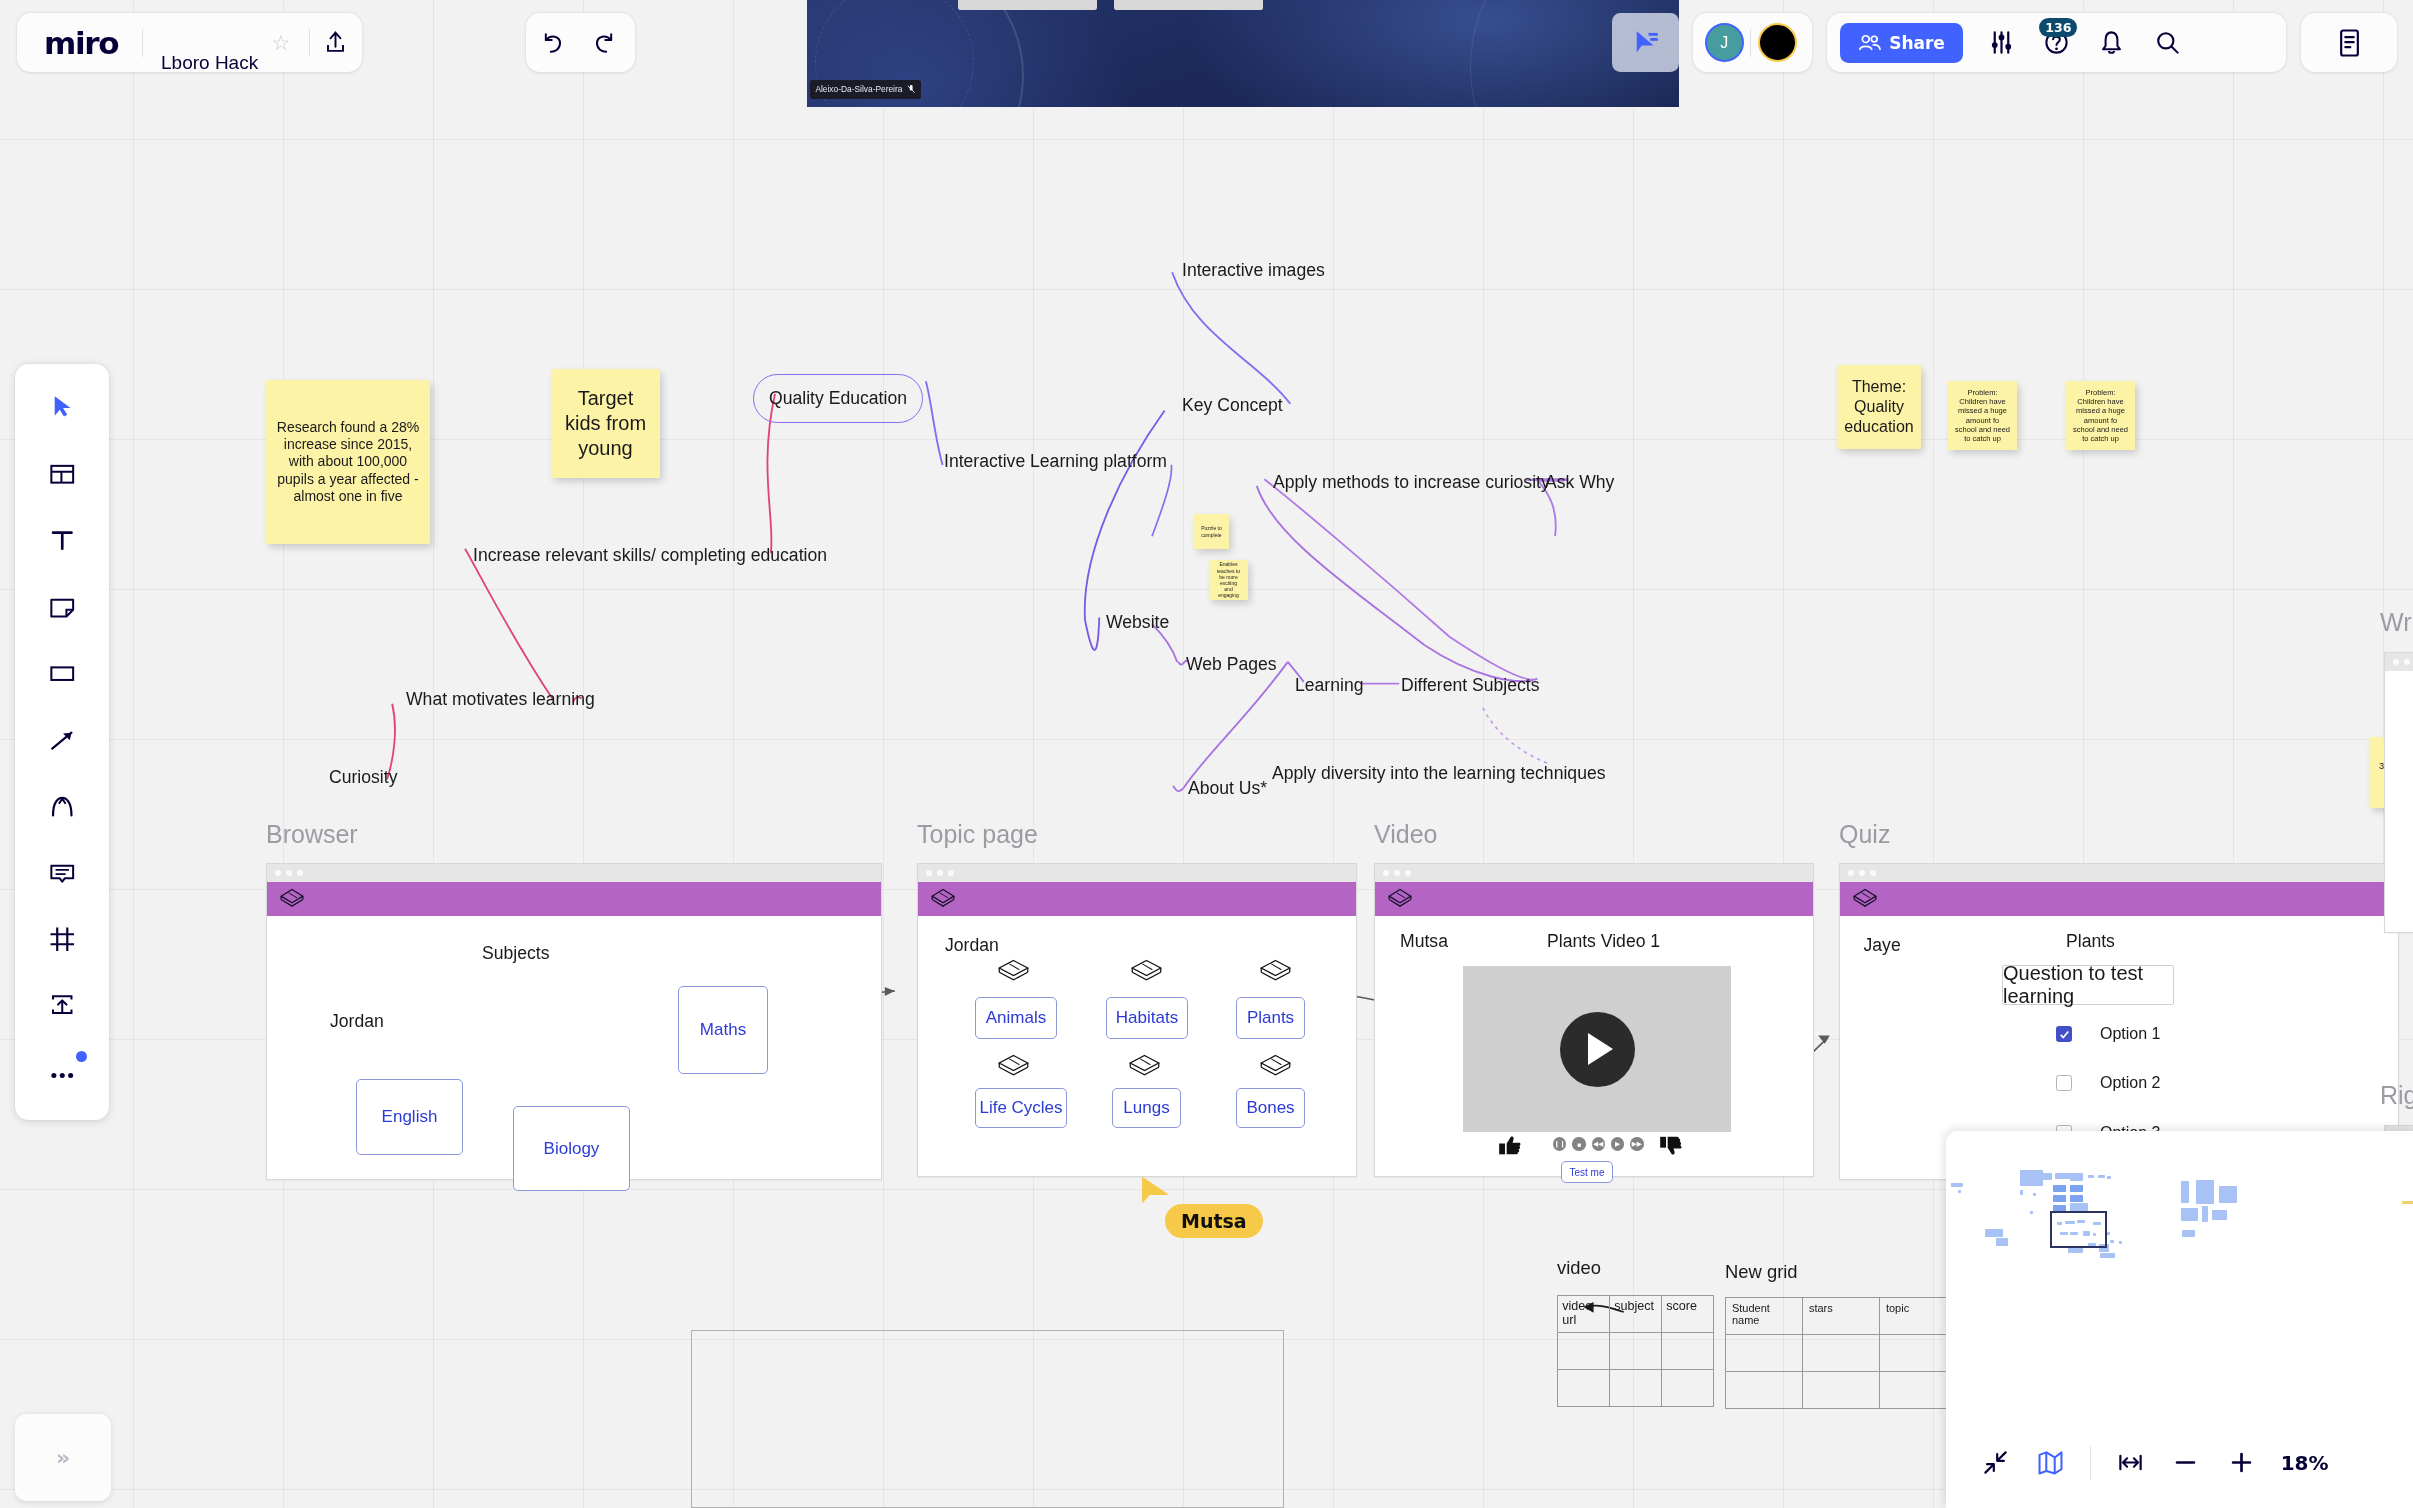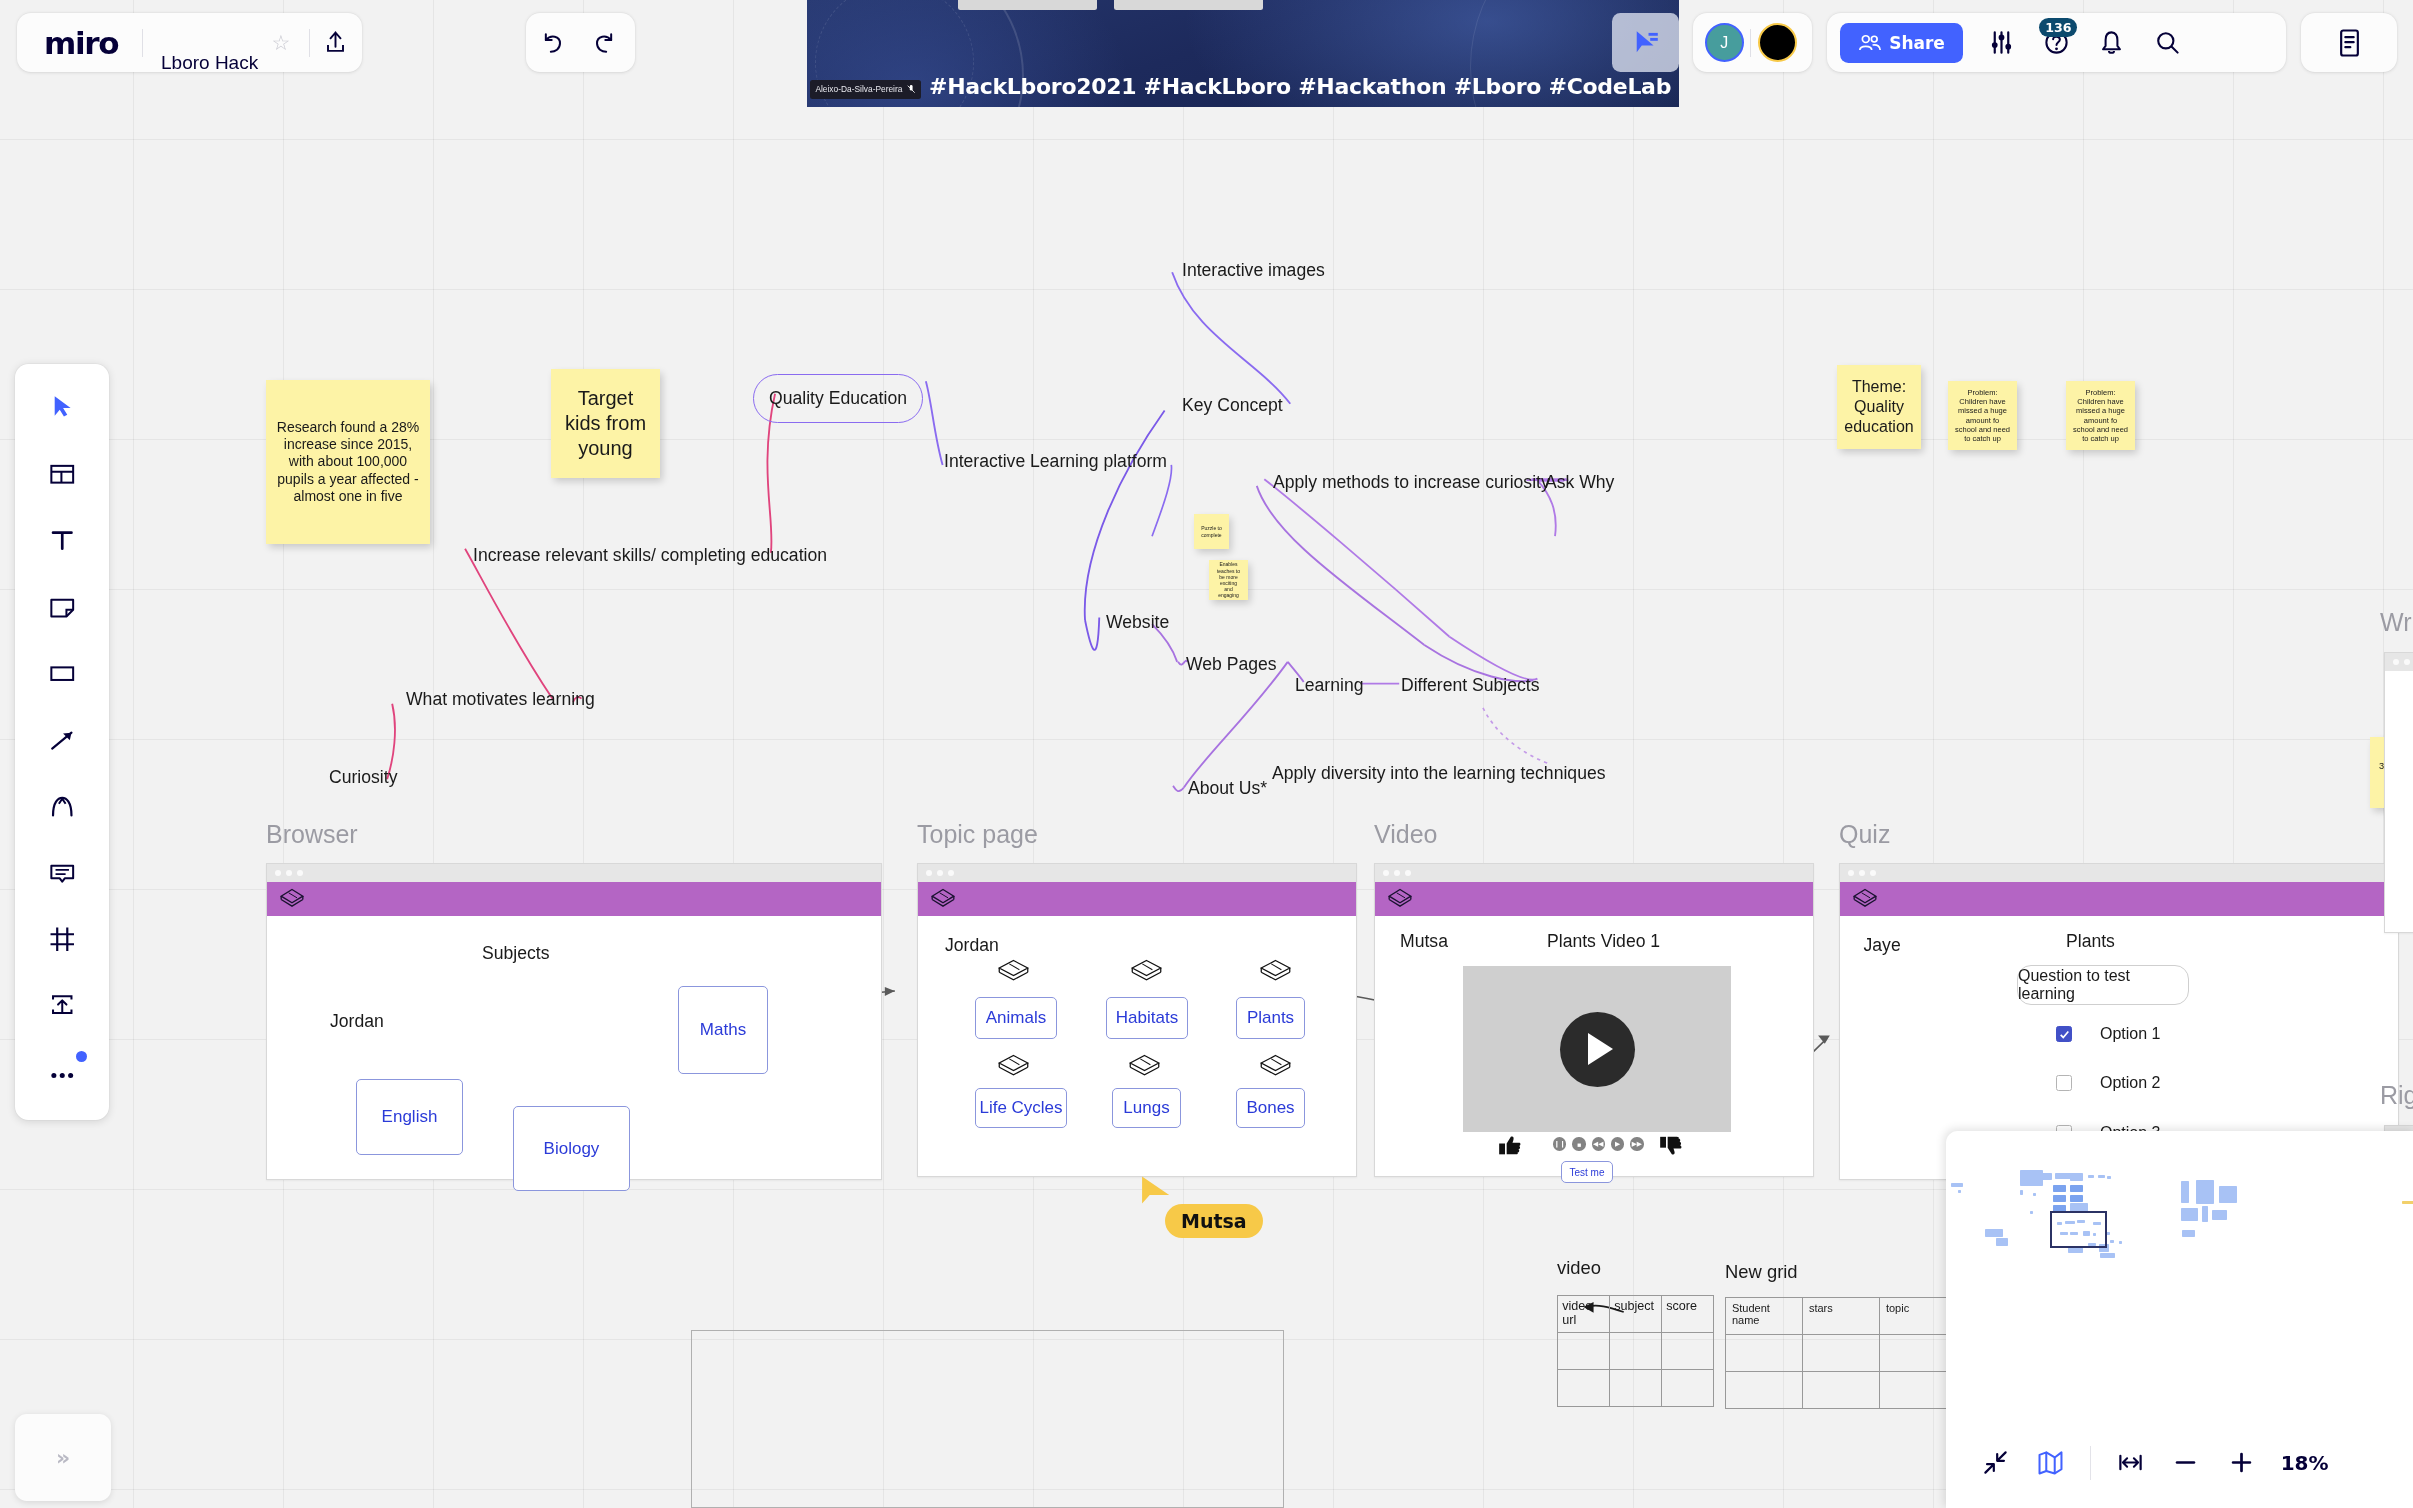--- a/index.html
+++ b/index.html
@@ -230,22 +230,22 @@
     display: flex; align-items: center; justify-content: center;
     color: #fff; font-size: 6.7px;
   }
   .quiz-opt { position: absolute; display: flex; align-items: center; gap: 28px; font-size: 16px; color: #1a1a1a; }
   .cbox { width: 16px; height: 16px; border: 1.3px solid #b4b4b4; border-radius: 2.5px; background: #fff; }
   .cbox.checked {
     background: #4150c7; border-color: #4150c7;
     display: flex; align-items: center; justify-content: center;
   }
   .qbox {
-    position: absolute; border: 0.8px solid #cfcfcf; background: #fff; border-radius: 14px;
-    display: flex; align-items: center; justify-content: center; font-size: 16px; color: #1a1a1a; margin-left: 15px;
+    position: absolute; border: 0.8px solid #cfcfcf; background: #fff; border-radius: 2px;
+    display: flex; align-items: center; justify-content: center; font-size: 20px; color: #1a1a1a;
   }
 
   
   #cursor-mutsa {
     position: absolute; left: 1165px; top: 1204px;
     background: #f7c948; color: #111; border-radius: 837px;
     padding: 5.9px 16px; font-size: 19px; font-weight: 700;
     font-family: "DejaVu Sans", sans-serif;
   }
   #cursor-mutsa-arrow { position: absolute; left: 1137px; top: 1173px; }
@@ -656,21 +656,20 @@
   </div>
 </div>
 
 <div id="video-embed">
   <div class="bg"></div>
   <div class="arc"></div>
   <div class="arc2"></div>
   <div class="arc3"></div>
   <div class="ctrl-top" style="left:151px; width:139px;"></div>
   <div class="ctrl-top" style="left:307px; width:149px;"></div>
-  <div class="hashtags">#HackLboro2021 #HackLboro #Hackathon #Lboro #CodeLab</div>
   <div class="namechip">
     <span>Aleixo-Da-Silva-Pereira</span>
     <svg width="8.4" height="8.4" viewBox="0 0 12 12">
       <path d="M4 2 a2 2 0 0 1 4 0 v4 a2 2 0 0 1 -4 0 Z" fill="#fff"></path>
       <path d="M1 1 L11 11" stroke="#fff" stroke-width="1.2"></path>
     </svg>
   </div>
 </div>
 
 <div id="cursor-mode-btn">

